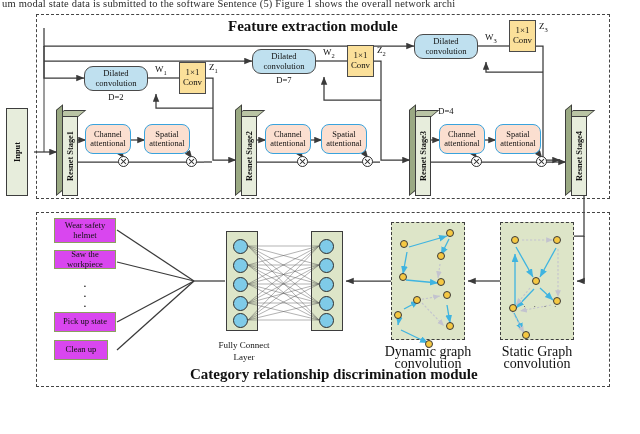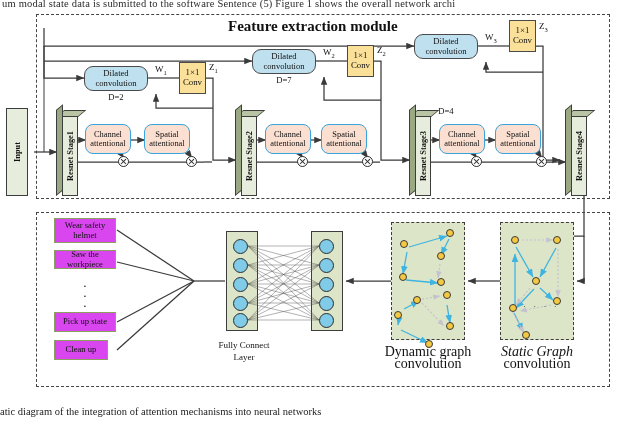--- a/index.html
+++ b/index.html
@@ -287,20 +287,21 @@
 
   <div class="convbox" style="left:509px; top:20px; width:27px; height:32px;">
     <div>
       <div>1×1</div>
       <div>Conv</div>
     </div>
   </div>
   <div class="txt wlabel" style="left:539px; top:22px;">Z<span class="sub">3</span></div>
 
   <div class="dashbox" id="category-frame"></div>
+  <div class="txt module-title" style="left:190px; top:367px;">Category relationship discrimination module</div>
 
   <div class="catitem" style="left:54px; top:218px; width:62px; height:25px;">Wear safety helmet</div>
   <div class="catitem" style="left:54px; top:250px; width:62px; height:19px;">Saw the workpiece</div>
 
   <div class="txt dots" style="left:54px; top:283px; width:62px;">·</div>
   <div class="txt dots" style="left:54px; top:293px; width:62px;">·</div>
   <div class="txt dots" style="left:54px; top:303px; width:62px;">·</div>
 
   <div class="catitem" style="left:54px; top:312px; width:62px; height:20px;">Pick up state</div>
   <div class="catitem" style="left:54px; top:340px; width:54px; height:20px;">Clean up</div>
@@ -321,21 +322,21 @@
   <div class="node" style="left:319px; top:313px; width:15px; height:15px;"></div>
 
   <div class="txt fclabel" style="left:244px; top:340px; width:82px; margin-left:-41px;">Fully Connect</div>
   <div class="txt fclabel" style="left:244px; top:352px; width:82px; margin-left:-41px;">Layer</div>
 
   <div class="gpanel" style="left:391px; top:222px; width:74px; height:118px;"></div>
   <div class="txt glabel" style="left:428px; top:344px; width:110px; margin-left:-55px;">Dynamic graph</div>
   <div class="txt glabel" style="left:428px; top:356px; width:110px; margin-left:-55px;">convolution</div>
 
   <div class="gpanel" style="left:500px; top:222px; width:74px; height:118px;"></div>
-  <div class="txt glabel" style="left:537px; top:344px; width:110px; margin-left:-55px;font-style:italic;">Static Graph</div>
+  <div class="txt glabel" style="left:537px; top:344px; width:110px; margin-left:-55px;">Static Graph</div>
   <div class="txt glabel" style="left:537px; top:356px; width:110px; margin-left:-55px;">convolution</div>
 
   <svg class="wires">
 
     <path class="w" d="M117,230 L194,281"></path>
     <path class="w" d="M117,262 L194,281"></path>
     <path class="w" d="M117,322 L194,281"></path>
     <path class="w" d="M117,350 L194,281"></path>
     <path class="w" d="M194,281 L225,281" stroke-width="2"></path>
 
@@ -424,15 +425,14 @@
   <div class="gnode" style="left:425px; top:340px;"></div>
 
   <div class="gnode" style="left:511px; top:236px;"></div>
   <div class="gnode" style="left:553px; top:236px;"></div>
   <div class="gnode" style="left:532px; top:277px;"></div>
   <div class="gnode" style="left:553px; top:297px;"></div>
   <div class="gnode" style="left:509px; top:304px;"></div>
   <div class="gnode" style="left:522px; top:331px;"></div>
   <div class="txt" style="left:523px; top:302px; font-size:9px; letter-spacing:2.5px; color:#333;">· · · ·</div>
 
-  <div class="txt" id="caption">atic diagram of the integration of attention mechanisms into neural networks</div>
 
 </div>
 
 </body></html>

